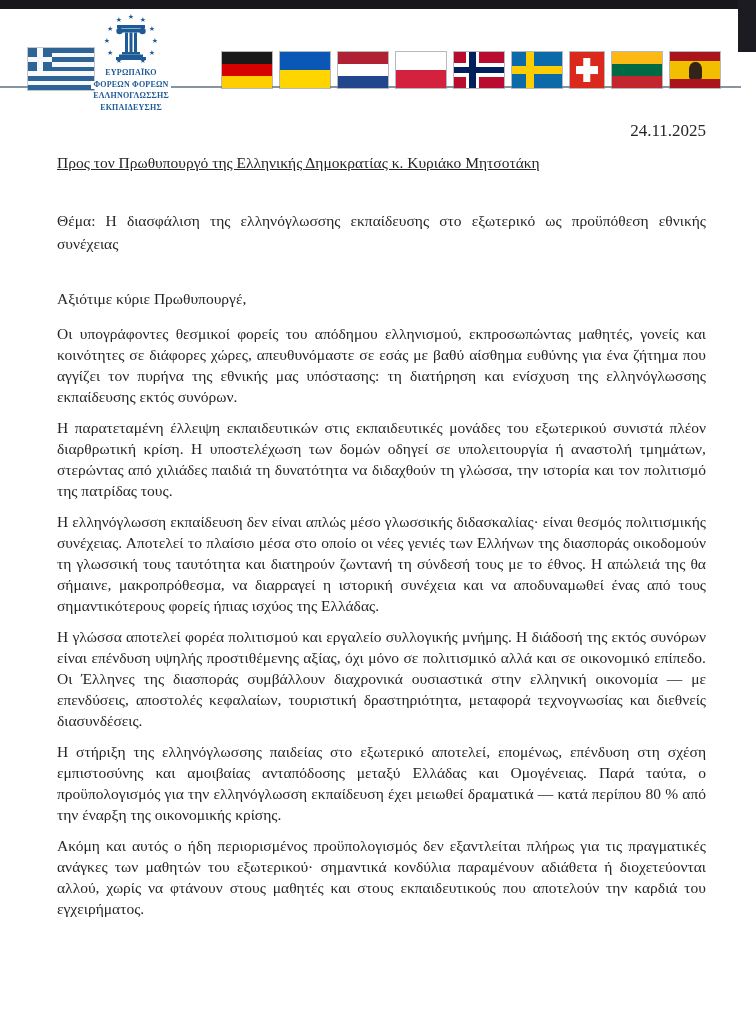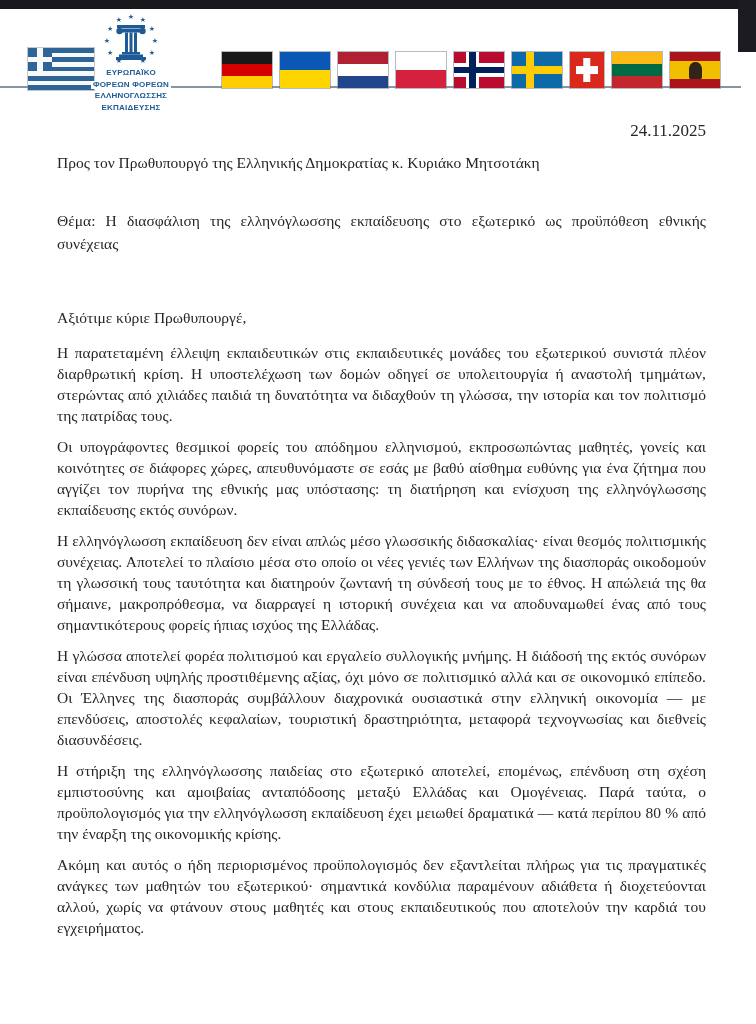--- a/index.html
+++ b/index.html
@@ -39,21 +39,21 @@
   
   .logo {
     position: absolute; left: 83px; top: 14px; width: 96px;
     text-align: center; z-index: 2;
   }
   .logo svg { display: block; margin: 0 auto; }
   .logo-line {
     display: inline-block;
     background: #fff;
     padding: 0 2px;
-    font-family: Liberation Sans, sans-serif;
+    font-family: Liberation Serif, serif;
     font-weight: bold;
     font-size: 8px;
     line-height: 8.6px;
     letter-spacing: .2px;
     color: #1d5a96;
     white-space: nowrap;
   }
   .logo-text div { line-height: 8.6px; }
 
   
@@ -101,29 +101,29 @@
   }
 
   
   .content { padding: 0 50px 0 57px; }
   .date-line {
     margin-top: 22px;
     text-align: right;
     font-size: 17px;
     line-height: 21px;
   }
-  .recipients { margin-top: 10px; font-size: 15.5px; line-height: 24px; }
+  .recipients { margin-top: 10px; font-size: 15.5px; line-height: 24px; text-decoration: underline; }
   .subject {
     margin-top: 34px;
     font-weight: normal;
     font-size: 15.5px;
     line-height: 23px;
     text-align: justify;
   }
-  .salutation { margin-top: 52px; margin-bottom: 13px; font-size: 15.5px; line-height: 22px; }
+  .salutation { margin-top: 33px; margin-bottom: 13px; font-size: 15.5px; line-height: 22px; }
   .letter-body p {
     margin: 0 0 10px 0;
     font-size: 15.5px;
     line-height: 21px;
     text-align: justify;
   }
 </style>
 </head>
 <body>
 
@@ -193,22 +193,22 @@
       <div>Προς τον Πρωθυπουργό της Ελληνικής Δημοκρατίας κ. Κυριάκο Μητσοτάκη</div>
     </div>
 
     <div class="subject">Θέμα: Η διασφάλιση της ελληνόγλωσσης εκπαίδευσης στο εξωτερικό ως προϋπόθεση εθνικής συνέχειας</div>
 
     <div class="salutation">
       <div>Αξιότιμε κύριε Πρωθυπουργέ,</div>
     </div>
 
     <div class="letter-body" id="letter-body">
+        <p>Οι υπογράφοντες θεσμικοί φορείς του απόδημου ελληνισμού, εκπροσωπώντας μαθητές, γονείς και κοινότητες σε διάφορες χώρες, απευθυνόμαστε σε εσάς με βαθύ αίσθημα ευθύνης για ένα ζήτημα που αγγίζει τον πυρήνα της εθνικής μας υπόστασης: τη διατήρηση και ενίσχυση της ελληνόγλωσσης εκπαίδευσης εκτός συνόρων.</p>
         <p>Η παρατεταμένη έλλειψη εκπαιδευτικών στις εκπαιδευτικές μονάδες του εξωτερικού συνιστά πλέον διαρθρωτική κρίση. Η υποστελέχωση των δομών οδηγεί σε υπολειτουργία ή αναστολή τμημάτων, στερώντας από χιλιάδες παιδιά τη δυνατότητα να διδαχθούν τη γλώσσα, την ιστορία και τον πολιτισμό της πατρίδας τους.</p>
-        <p>Οι υπογράφοντες θεσμικοί φορείς του απόδημου ελληνισμού, εκπροσωπώντας μαθητές, γονείς και κοινότητες σε διάφορες χώρες, απευθυνόμαστε σε εσάς με βαθύ αίσθημα ευθύνης για ένα ζήτημα που αγγίζει τον πυρήνα της εθνικής μας υπόστασης: τη διατήρηση και ενίσχυση της ελληνόγλωσσης εκπαίδευσης εκτός συνόρων.</p>
         <p>Η ελληνόγλωσση εκπαίδευση δεν είναι απλώς μέσο γλωσσικής διδασκαλίας· είναι θεσμός πολιτισμικής συνέχειας. Αποτελεί το πλαίσιο μέσα στο οποίο οι νέες γενιές των Ελλήνων της διασποράς οικοδομούν τη γλωσσική τους ταυτότητα και διατηρούν ζωντανή τη σύνδεσή τους με το έθνος. Η απώλειά της θα σήμαινε, μακροπρόθεσμα, να διαρραγεί η ιστορική συνέχεια και να αποδυναμωθεί ένας από τους σημαντικότερους φορείς ήπιας ισχύος της Ελλάδας.</p>
         <p>Η γλώσσα αποτελεί φορέα πολιτισμού και εργαλείο συλλογικής μνήμης. Η διάδοσή της εκτός συνόρων είναι επένδυση υψηλής προστιθέμενης αξίας, όχι μόνο σε πολιτισμικό αλλά και σε οικονομικό επίπεδο. Οι Έλληνες της διασποράς συμβάλλουν διαχρονικά ουσιαστικά στην ελληνική οικονομία — με επενδύσεις, αποστολές κεφαλαίων, τουριστική δραστηριότητα, μεταφορά τεχνογνωσίας και διεθνείς διασυνδέσεις.</p>
         <p>Η στήριξη της ελληνόγλωσσης παιδείας στο εξωτερικό αποτελεί, επομένως, επένδυση στη σχέση εμπιστοσύνης και αμοιβαίας ανταπόδοσης μεταξύ Ελλάδας και Ομογένειας. Παρά ταύτα, ο προϋπολογισμός για την ελληνόγλωσση εκπαίδευση έχει μειωθεί δραματικά — κατά περίπου 80 % από την έναρξη της οικονομικής κρίσης.</p>
         <p>Ακόμη και αυτός ο ήδη περιορισμένος προϋπολογισμός δεν εξαντλείται πλήρως για τις πραγματικές ανάγκες των μαθητών του εξωτερικού· σημαντικά κονδύλια παραμένουν αδιάθετα ή διοχετεύονται αλλού, χωρίς να φτάνουν στους μαθητές και στους εκπαιδευτικούς που αποτελούν την καρδιά του εγχειρήματος.</p>
       </div>
   </div>
 
 </div>
 
 </body></html>

